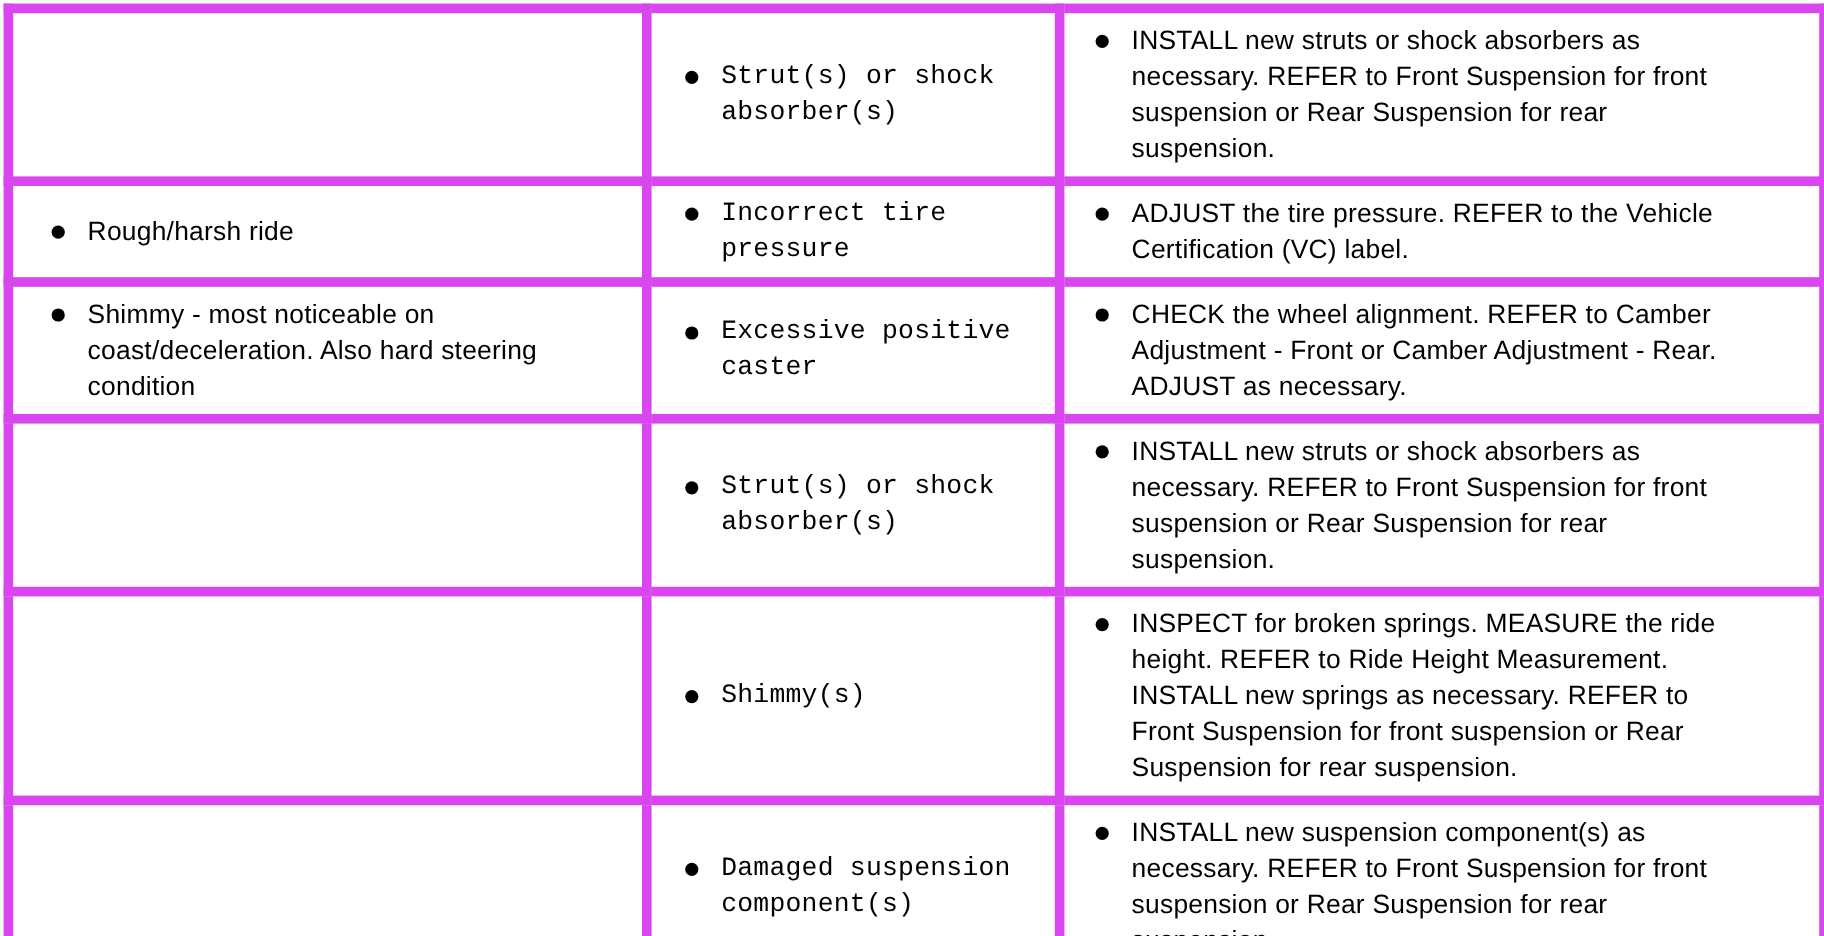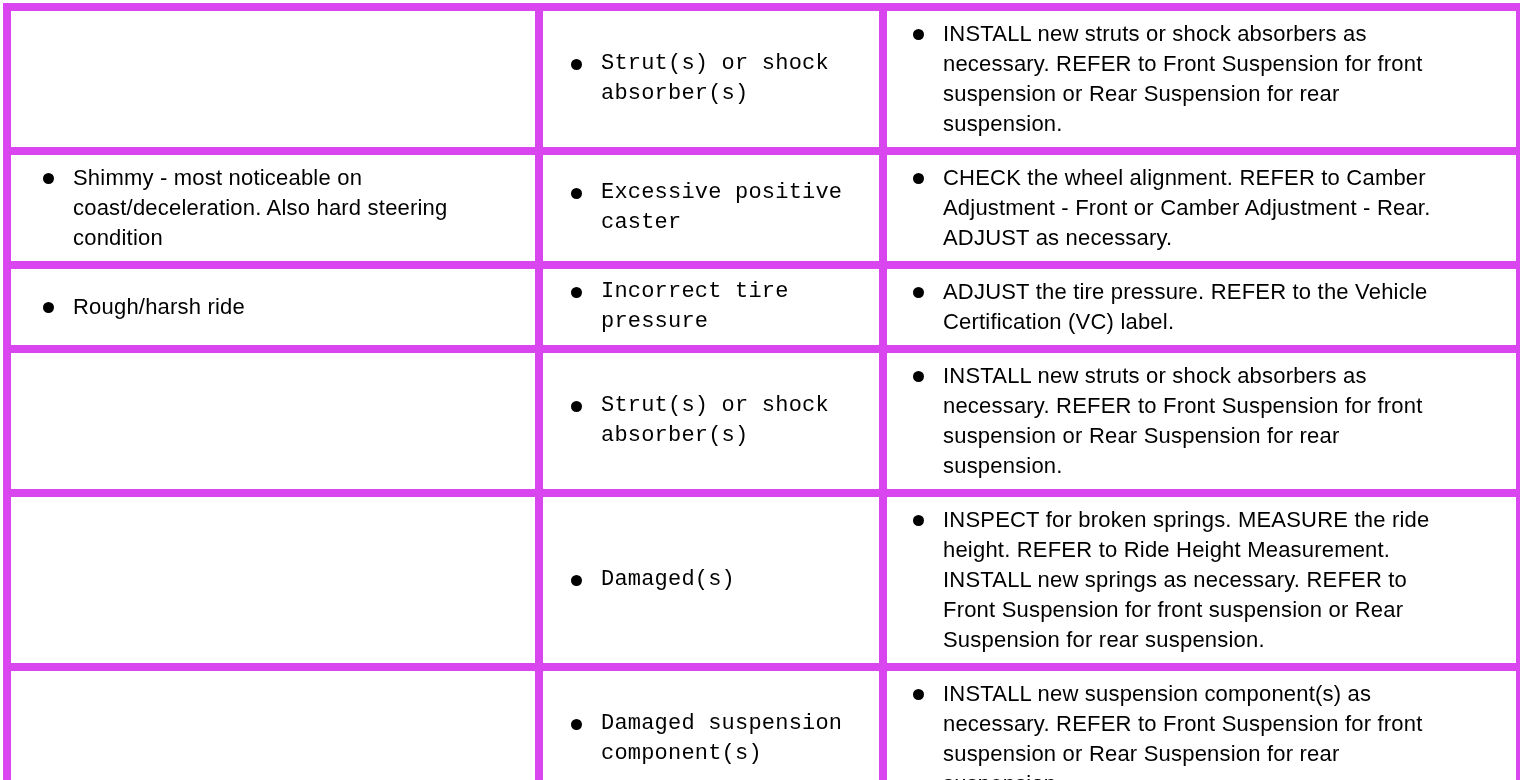--- a/index.html
+++ b/index.html
@@ -72,20 +72,42 @@
           <div class="cell">
             <span class="bullet"></span>
             <span class="text">INSTALL new struts or shock absorbers as
 necessary. REFER to Front Suspension for front
 suspension or Rear Suspension for rear
 suspension.</span>
           </div>
         </td>
       </tr>
 
+      <tr style="height:75px">
+        <td class="cond">
+          <div class="cell">
+            <span class="bullet"></span>
+            <span class="text">Rough/harsh ride</span>
+          </div>
+        </td>
+        <td class="source">
+          <div class="cell">
+            <span class="bullet"></span>
+            <span class="text">Incorrect tire pressure</span>
+          </div>
+        </td>
+        <td class="action">
+          <div class="cell">
+            <span class="bullet"></span>
+            <span class="text">ADJUST the tire pressure. REFER to the Vehicle
+Certification (VC) label.</span>
+          </div>
+        </td>
+      </tr>
+
       <tr style="height:107px">
         <td class="cond">
           <div class="cell">
             <span class="bullet"></span>
             <span class="text">Shimmy - most noticeable on
 coast/deceleration. Also hard steering
 condition</span>
           </div>
         </td>
         <td class="source">
@@ -94,42 +116,20 @@
             <span class="text">Excessive positive
 caster</span>
           </div>
         </td>
         <td class="action">
           <div class="cell">
             <span class="bullet"></span>
             <span class="text">CHECK the wheel alignment. REFER to Camber
 Adjustment - Front or Camber Adjustment - Rear.
 ADJUST as necessary.</span>
-          </div>
-        </td>
-      </tr>
-
-      <tr style="height:75px">
-        <td class="cond">
-          <div class="cell">
-            <span class="bullet"></span>
-            <span class="text">Rough/harsh ride</span>
-          </div>
-        </td>
-        <td class="source">
-          <div class="cell">
-            <span class="bullet"></span>
-            <span class="text">Incorrect tire pressure</span>
-          </div>
-        </td>
-        <td class="action">
-          <div class="cell">
-            <span class="bullet"></span>
-            <span class="text">ADJUST the tire pressure. REFER to the Vehicle
-Certification (VC) label.</span>
           </div>
         </td>
       </tr>
 
       <tr style="height:137px">
         <td class="cond"></td>
         <td class="source">
           <div class="cell">
             <span class="bullet"></span>
             <span class="text">Strut(s) or shock
@@ -145,21 +145,21 @@
 suspension.</span>
           </div>
         </td>
       </tr>
 
       <tr style="height:170px">
         <td class="cond"></td>
         <td class="source">
           <div class="cell">
             <span class="bullet"></span>
-            <span class="text">Damaged(s)</span>
+            <span class="text">Shimmy(s)</span>
           </div>
         </td>
         <td class="action">
           <div class="cell">
             <span class="bullet"></span>
             <span class="text">INSPECT for broken springs. MEASURE the ride
 height. REFER to Ride Height Measurement.
 INSTALL new springs as necessary. REFER to
 Front Suspension for front suspension or Rear
 Suspension for rear suspension.</span>

